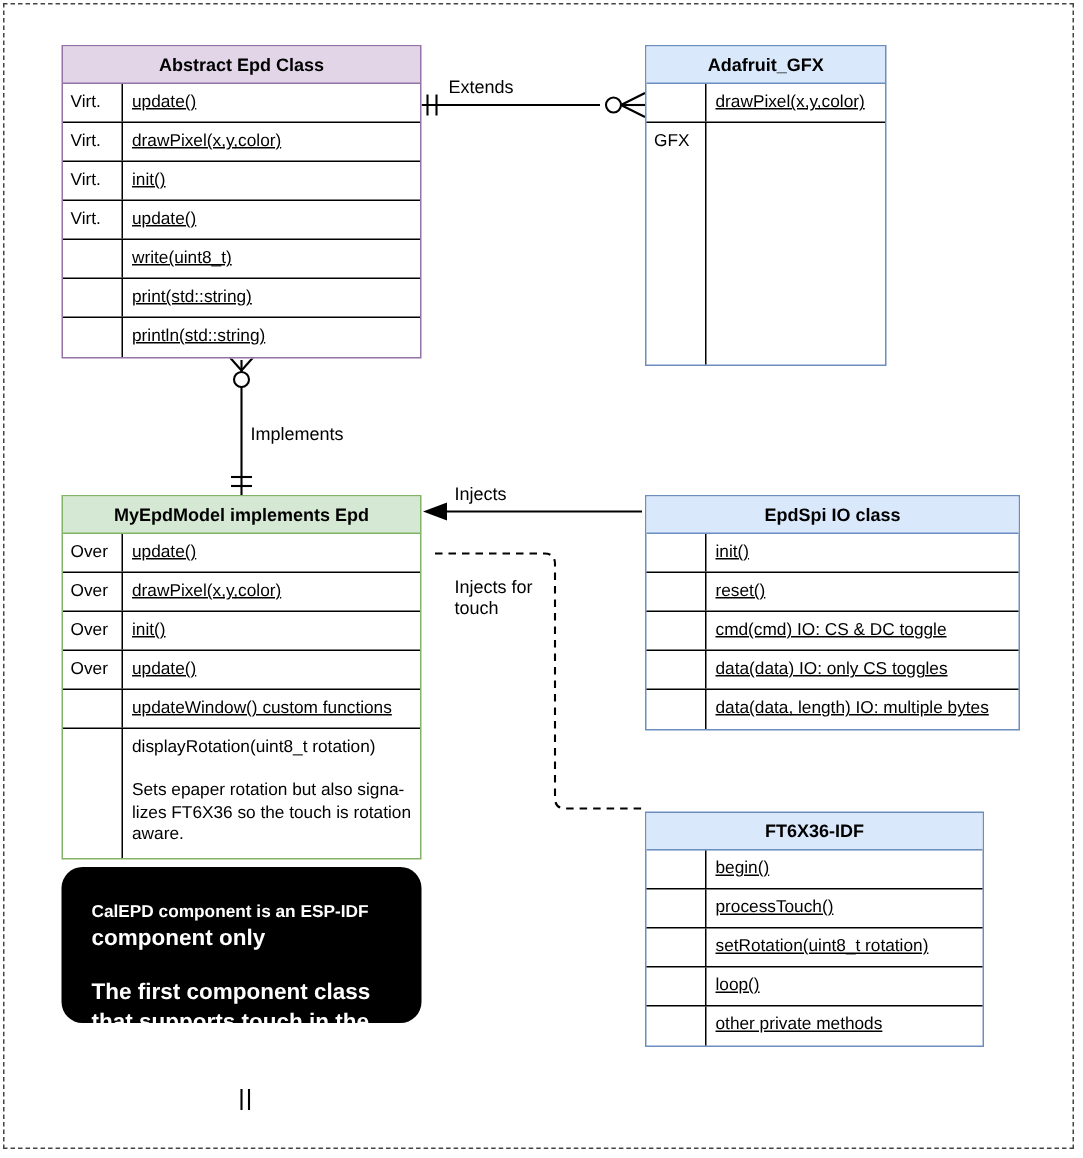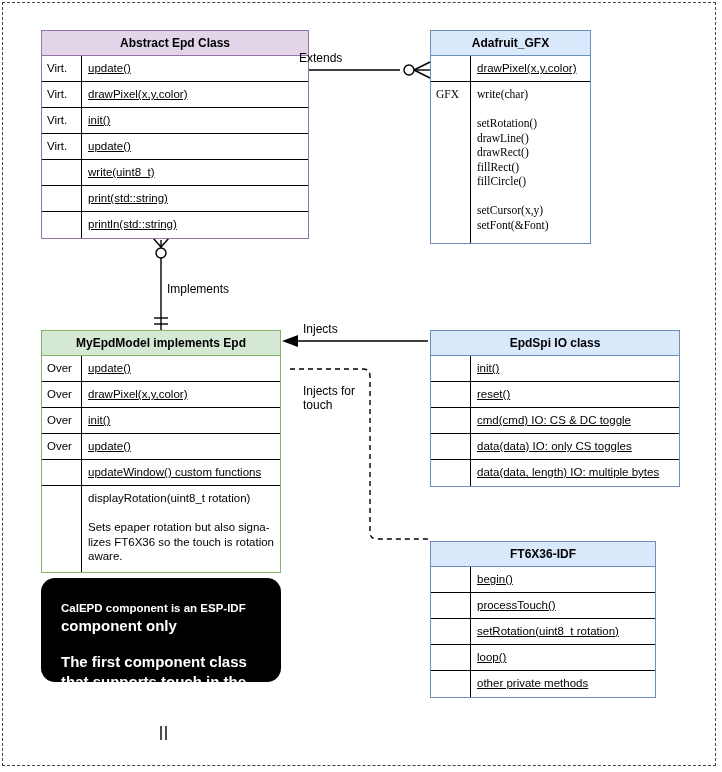--- a/index.html
+++ b/index.html
@@ -158,21 +158,21 @@
     <g stroke="#000" stroke-width="1.4" fill="none" stroke-dasharray="5,4">
       <path d="M 290 369 L 363 369 Q 370 369 370 376 L 370 532 Q 370 539 377 539 L 428 539"></path>
     </g>
 
     <g stroke="#000" stroke-width="1.4" fill="none">
       <line x1="161" y1="726" x2="161" y2="740"></line>
       <line x1="166" y1="726" x2="166" y2="740"></line>
     </g>
   </svg>
 
-  <div class="uml theme-purple" style="left:41px; top:30px; width:268px;">
+  <div class="uml theme-purple" style="left:41px; top:30px; width:240px;">
     <div class="hdr">Abstract Epd Class</div>
 
     <div class="row">
       <div class="c1">Virt.</div>
       <div class="c2"><span class="u">update()</span></div>
     </div>
     <div class="row">
       <div class="c1">Virt.</div>
       <div class="c2"><span class="u">drawPixel(x,y,color)</span></div>
     </div>
@@ -198,32 +198,22 @@
     </div>
   </div>
 
   <div class="uml theme-blue" style="left:430px; top:30px; width:161px;">
     <div class="hdr">Adafruit_GFX</div>
 
     <div class="row">
       <div class="c1"></div>
       <div class="c2"><span class="u">drawPixel(x,y,color)</span></div>
     </div>
-    <div class="row" style="min-height:161px;font-family:Liberation Serif, serif;">
+    <div class="row" style="min-height:161px;">
       <div class="c1">GFX</div>
-      <div class="c2 multi">write(char)
-
-setRotation()
-drawLine()
-drawRect()
-fillRect()
-fillCircle()
-
-setCursor(x,y)
-setFont(&amp;Font)</div>
     </div>
   </div>
 
   <div class="uml theme-green" style="left:41px; top:330px; width:240px;">
     <div class="hdr">MyEpdModel implements Epd</div>
 
     <div class="row">
       <div class="c1">Over</div>
       <div class="c2"><span class="u">update()</span></div>
     </div>

